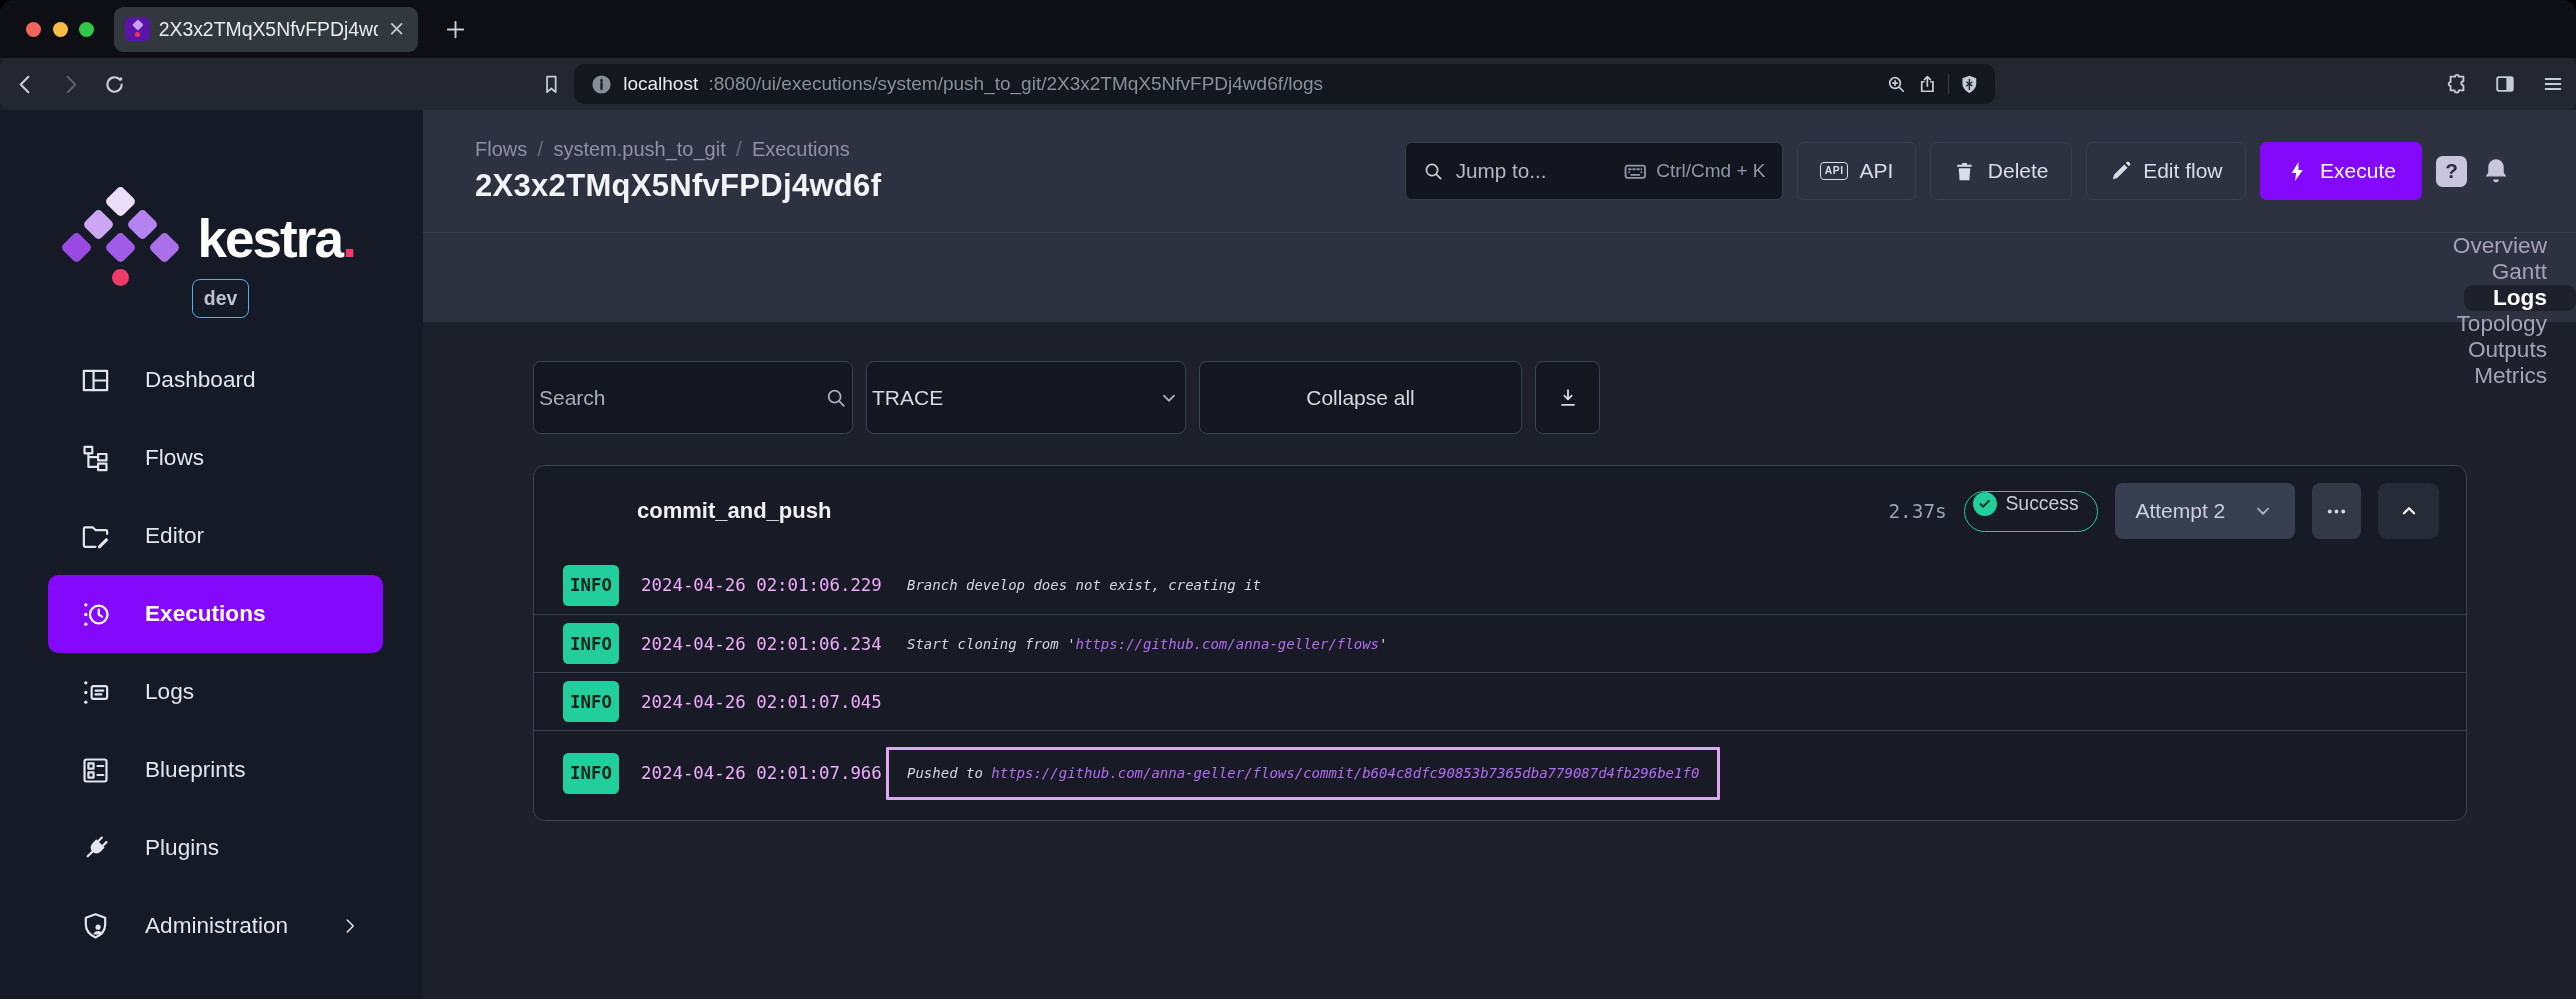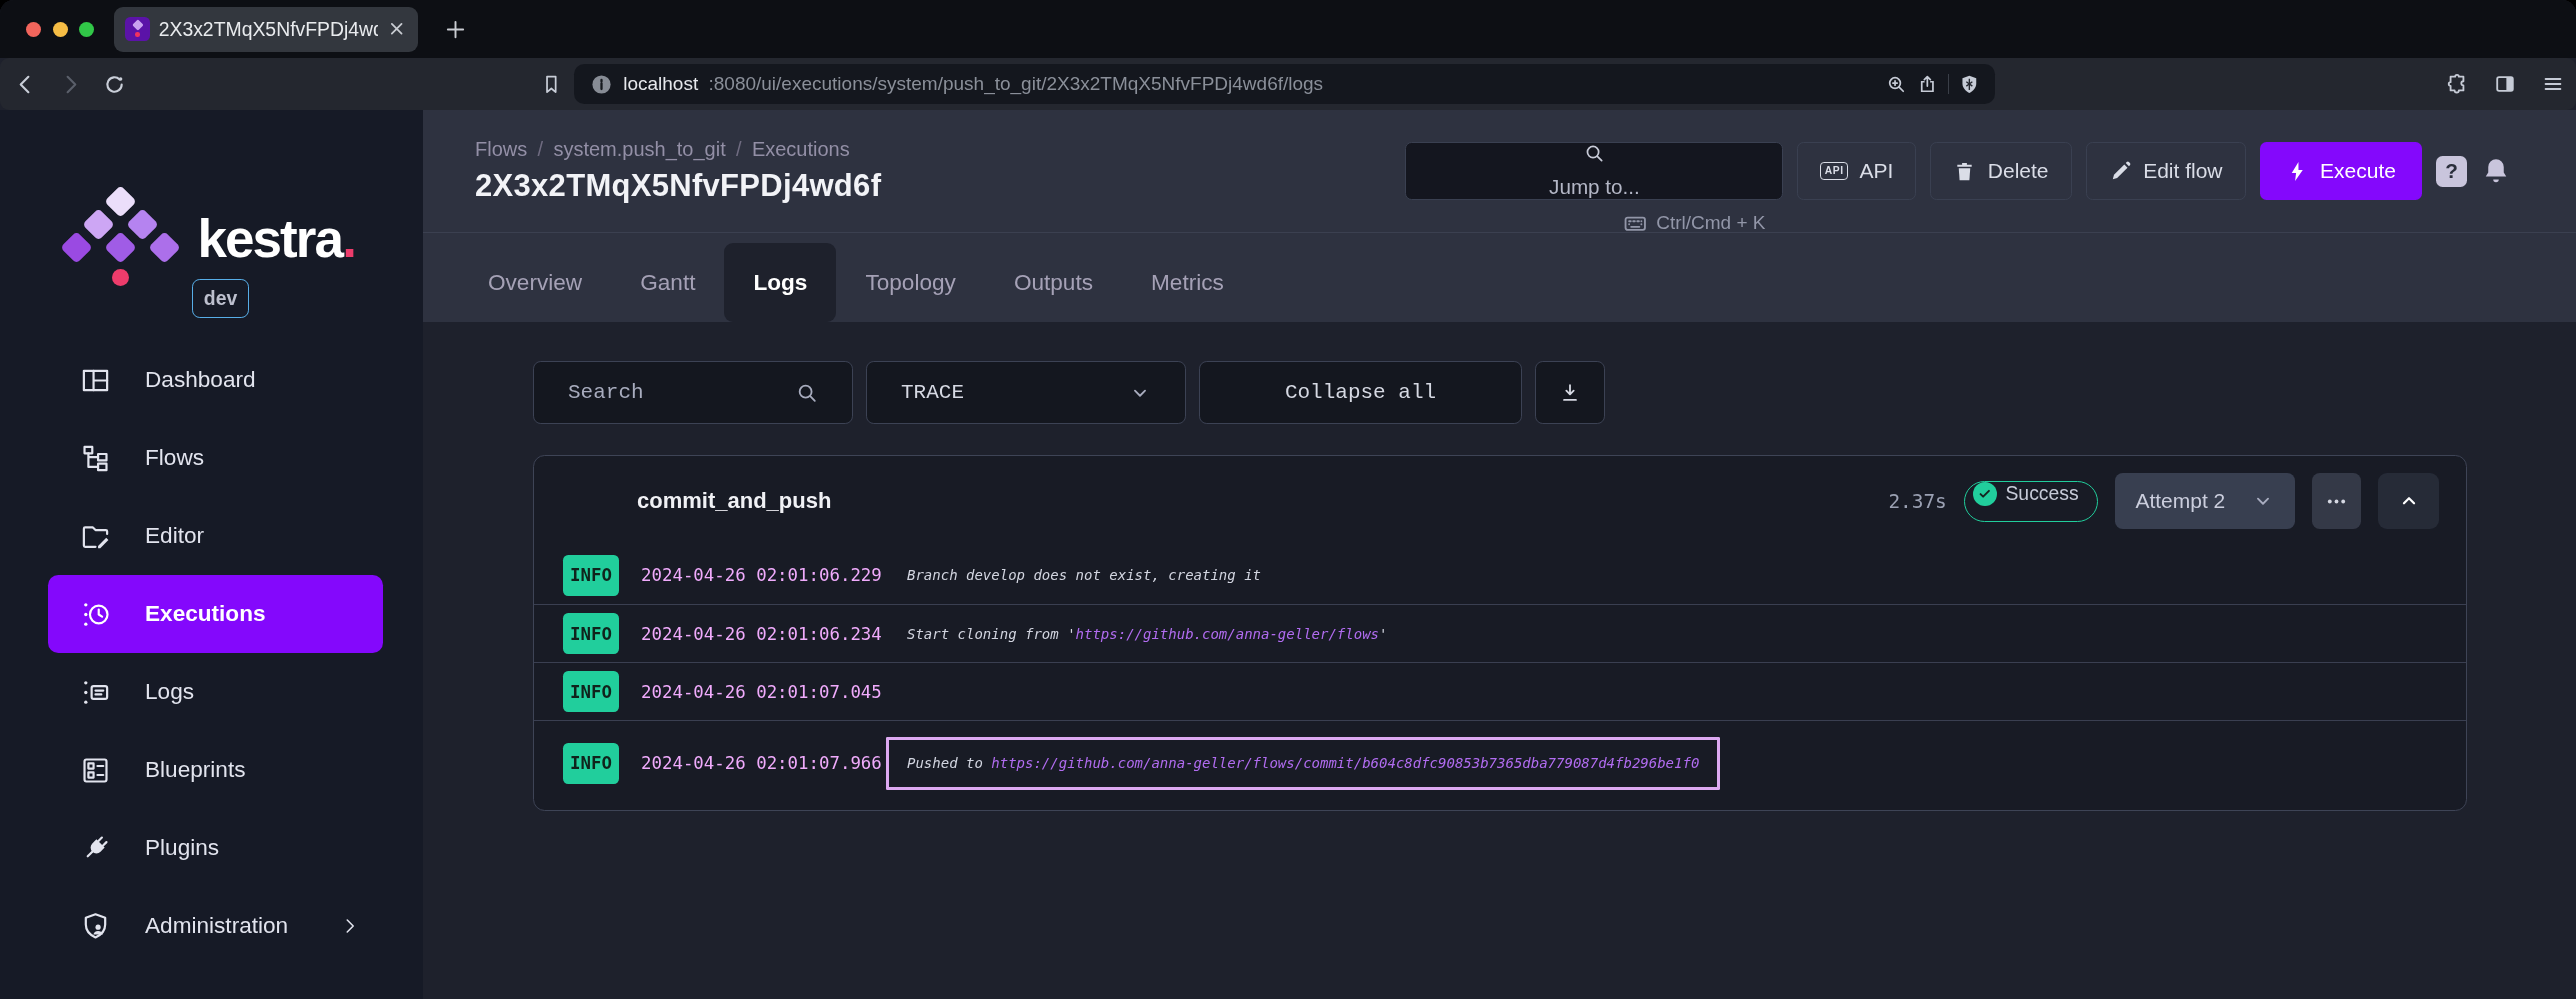--- a/index.html
+++ b/index.html
@@ -65,45 +65,45 @@
   .nav-chevron{width:22px;height:22px;margin-left:auto;color:#E2E4EE;}
 
   .main{flex:1;display:flex;flex-direction:column;background:#1E212C;min-width:0;}
   .page-header{background:#2E3240;}
   .header-top{height:123px;display:flex;align-items:center;padding:0 65px 0 52px;border-bottom:1.3px solid #3B4050;}
   .breadcrumb{display:flex;gap:10.3px;font-size:20px;color:#938FA6;}
   .bc-sep{color:#6F6B80;}
   .page-title{margin-top:6.5px;font-size:31px;font-weight:bold;color:#F2F3F7;letter-spacing:0.3px;}
   .actions{margin-left:auto;display:flex;align-items:center;gap:14px;}
   .jumpto{width:378px;height:58px;background:#14161F;border:1.3px solid #3A4051;border-radius:6.5px;
-          display:flex;align-items:center;padding:0 17px;gap:11.6px;flex-direction:column;}
+          display:flex;align-items:center;padding:0 17px;gap:11.6px;}
   .jumpto .ji{width:20.7px;height:20.7px;color:#C8CBD8;flex:none;}
   .jump-label{font-size:20.7px;color:#B4B7C6;}
   .jump-right{margin-left:auto;display:flex;align-items:center;gap:9px;color:#9296A8;font-size:19px;}
   .kbd-icon{width:24.5px;height:24.5px;color:#9296A8;}
   .btn{height:58px;border:1.3px solid #3A4051;border-radius:6.5px;background:transparent;
        display:flex;align-items:center;gap:11.6px;padding:0 22px;font-size:21px;color:#DADDE7;}
   .btn .bi{width:23px;height:23px;color:#DADDE7;flex:none;}
   .api-chip{border:1.6px solid #DADDE7;border-radius:3.9px;font-size:10.3px;font-weight:bold;
             padding:2.6px 3.2px;letter-spacing:0.6px;line-height:1;}
   .btn-execute{background:var(--accent);border:none;color:#FFFFFF;padding:0 26px;}
   .btn-execute .bi{color:#fff;}
   .help-btn{width:31px;height:31px;background:#C9C5DC;border-radius:6.5px;color:#2A2E3B;
             font-weight:bold;font-size:20.7px;display:flex;align-items:center;justify-content:center;}
   .bell{width:30px;height:30px;color:#C9C5DC;}
 
-  .tabs-row{height:89px;display:flex;align-items:flex-end;padding-left:36px;}
+  .tabs-row{height:89px;display:flex;align-items:flex-end;padding-left:36px;flex-direction:column;}
   .tab-item{height:79px;padding:0 29px;display:flex;align-items:center;font-size:22.6px;
             color:#A5A1B6;border-radius:9px;}
   .tab-item.active{background:#1E212C;color:#FFFFFF;font-weight:bold;}
 
   .content{flex:1;padding:39px 109px 0 110px;}
   .controls{display:flex;gap:13px;}
-  .field{height:63px;background:#14171F;border:1.3px solid #3C4254;border-radius:7.8px;
-         display:flex;align-items:center;padding:0 34px;font-size:21px;color:#D6D9E3;font-family:Liberation Mono, monospace;}
+  .field{height:73px;background:#14171F;border:1.3px solid #3C4254;border-radius:7.8px;
+         display:flex;align-items:center;padding:0 5px;font-size:21px;color:#D6D9E3;}
   .search-box{width:320px;}
   .search-box input{flex:1;background:transparent;border:none;outline:none;color:#D6D9E3;
                     font-size:21px;font-family:inherit;min-width:0;}
   .search-box input::placeholder{color:#A8ACBE;}
   .f-icon{width:22px;height:22px;color:#A8ACBE;flex:none;}
   .level-select{width:320px;justify-content:space-between;}
   .btn-collapse{width:323px;justify-content:center;}
   .btn-download{width:65px;justify-content:center;}
   .btn-download .f-icon{color:#D6D9E3;}
 

